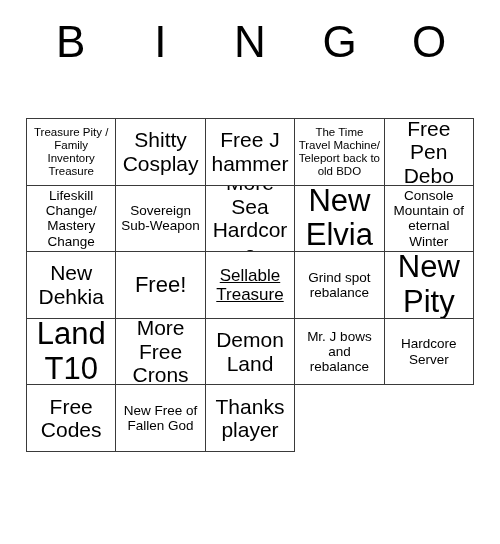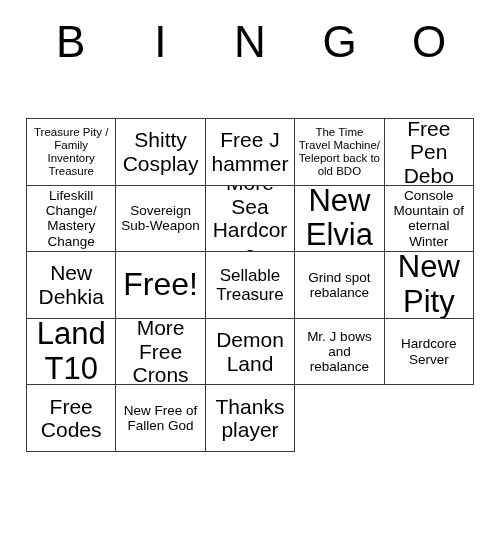--- a/index.html
+++ b/index.html
@@ -72,23 +72,23 @@
     display: block;
     width: 100%;
     line-height: 1.12;
     word-wrap: break-word;
     overflow-wrap: break-word;
     hyphens: none;
   }
   
   .fs-xs .cell-text { font-size: 11.5px; }
   .fs-sm .cell-text { font-size: 13.5px; }
-  .fs-md .cell-text { font-size: 17px; }
+  .fs-md .cell-text { font-size: 17px; text-decoration: underline; }
   .fs-lg .cell-text { font-size: 21px; }
-  .fs-xl .cell-text { font-size: 32px; }
+  .fs-xl .cell-text { font-size: 22px; }
   .fs-xxl .cell-text { font-size: 31px; }
 </style>
 </head>
 <body>
 
 <div class="card">
 
   <div class="header-row">
     <div class="header-letter">B</div>
     <div class="header-letter">I</div>

